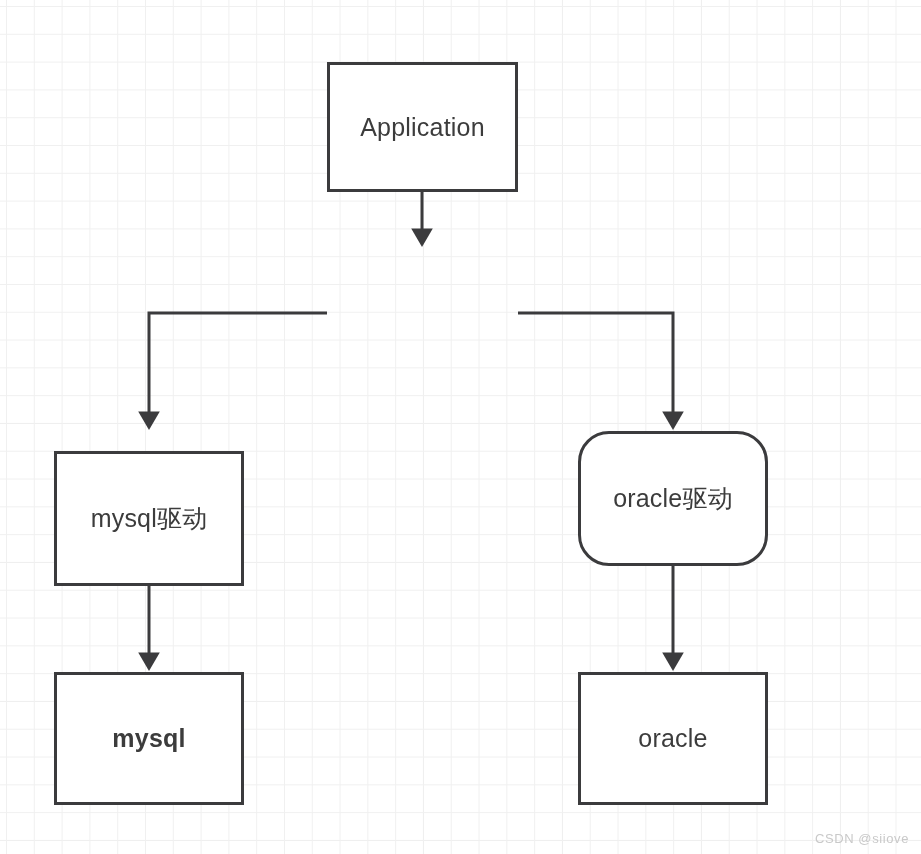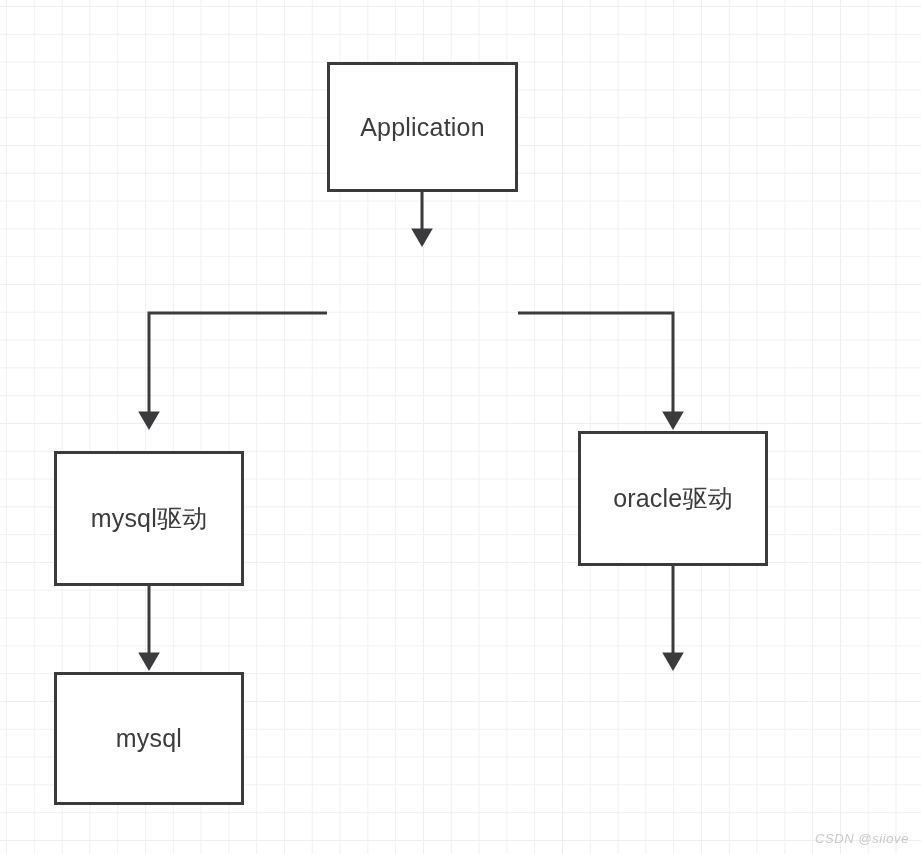--- a/index.html
+++ b/index.html
@@ -55,21 +55,20 @@
   }
   .watermark {
     position: absolute;
     right: 12px;
     bottom: 8px;
     font-size: 13px;
     color: #c9c9c9;
     letter-spacing: 0.6px;
     z-index: 3;
     font-family: "Liberation Sans", "DejaVu Sans", sans-serif;
-    font-style: italic;
   }
 </style>
 </head>
 <body>
 
 <div id="canvas">
 
   <svg class="edges" viewBox="0 0 921 854" width="921" height="854">
     <defs>
       <marker id="arrowhead" markerWidth="10" markerHeight="10" refX="3.2" refY="4" orient="auto" markerUnits="strokeWidth">
@@ -90,24 +89,27 @@
 
   <div class="node" style="left:327px; top:62px; width:191px; height:130px;">
     <span class="label">Application</span>
   </div>
 
 
   <div class="node" style="left:54px; top:451px; width:190px; height:135px;">
     <span class="label">mysql驱动</span>
   </div>
 
-  <div class="node" style="left:578px; top:431px; width:190px; height:135px;">
+  <div class="node" style="left:578px; top:431px; width:190px; height:135px;border-radius:31px;">
     <span class="label">oracle驱动</span>
   </div>
 
-  <div class="node" style="left:54px; top:672px; width:190px; height:133px;">
+  <div class="node" style="left:54px; top:672px; width:190px; height:133px;font-weight:bold;">
     <span class="label">mysql</span>
   </div>
 
+  <div class="node" style="left:578px; top:672px; width:190px; height:133px;">
+    <span class="label">oracle</span>
+  </div>
 
   <div class="watermark">CSDN @siiove</div>
 
 </div>
 
 </body></html>

